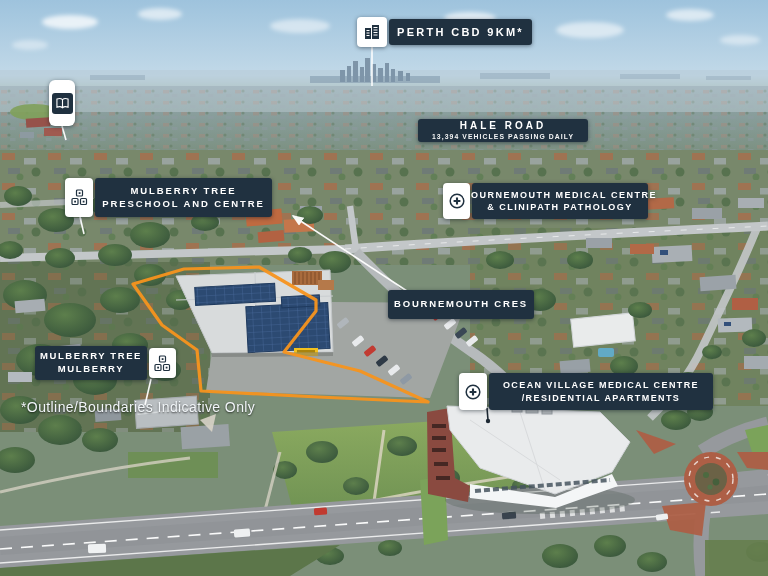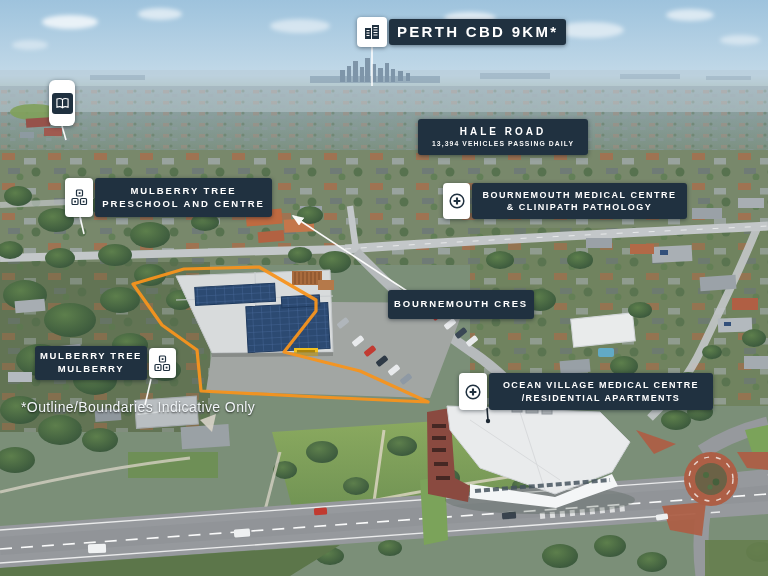--- a/index.html
+++ b/index.html
@@ -15,40 +15,40 @@
          justify-content:center;padding:3px 8px;box-sizing:border-box;}
   .t1{font-weight:bold;font-size:10px;letter-spacing:2px;white-space:nowrap;line-height:1.35;}
   .t2{font-weight:bold;font-size:6.8px;letter-spacing:1.1px;white-space:nowrap;line-height:1.5;opacity:.95;}
   .tab{background:#fff;border-radius:4px;display:flex;align-items:center;justify-content:center;flex:none;}
   .inner-sq{width:21px;height:21px;background:var(--label-navy,#203140);border-radius:3px;
             display:flex;align-items:center;justify-content:center;}
 
   #co-perth{left:357px;top:17px;}
   #co-perth .tab{width:30px;height:30px;}
   #co-perth .badge{height:26px;}
-  #co-perth .t1{font-size:15px;letter-spacing:2.3px;}
+  #co-perth .t1{font-size:11px;letter-spacing:2.3px;}
 
   #co-school{left:49px;top:80px;}
   #co-school .tab{width:26px;height:46px;border-radius:6px;}
   #co-school .badge{height:41px;width:132px;margin-top:1px;}
   #co-school .t1{letter-spacing:2.4px;}
   #co-school .t2{font-size:6.5px;letter-spacing:1px;}
 
   #co-road{left:418px;top:119px;}
-  #co-road .badge{width:170px;height:36px;}
+  #co-road .badge{width:170px;height:23px;}
   #co-road .t1{letter-spacing:3px;}
 
   #co-preschool{left:65px;top:178px;}
   #co-preschool .tab{width:28px;height:39px;}
   #co-preschool .badge{height:39px;width:177px;}
   #co-preschool .t1{font-size:9.5px;letter-spacing:1.9px;}
 
   #co-bmc{left:443px;top:183px;}
   #co-bmc .tab{width:27px;height:36px;}
-  #co-bmc .badge{height:36px;width:215px;}
+  #co-bmc .badge{height:36px;width:176px;}
   #co-bmc .t1{font-size:9px;letter-spacing:1.5px;}
 
   #co-bcres{left:388px;top:290px;}
   #co-bcres .badge{height:29px;width:146px;}
   #co-bcres .t1{font-size:9.5px;letter-spacing:1.8px;text-align:center;}
 
   #co-childcare{left:35px;top:346px;}
   #co-childcare .badge{width:112px;height:34px;}
   #co-childcare .t1{font-size:9.5px;letter-spacing:1.6px;}
   #co-childcare .tab{width:27px;height:30px;}

